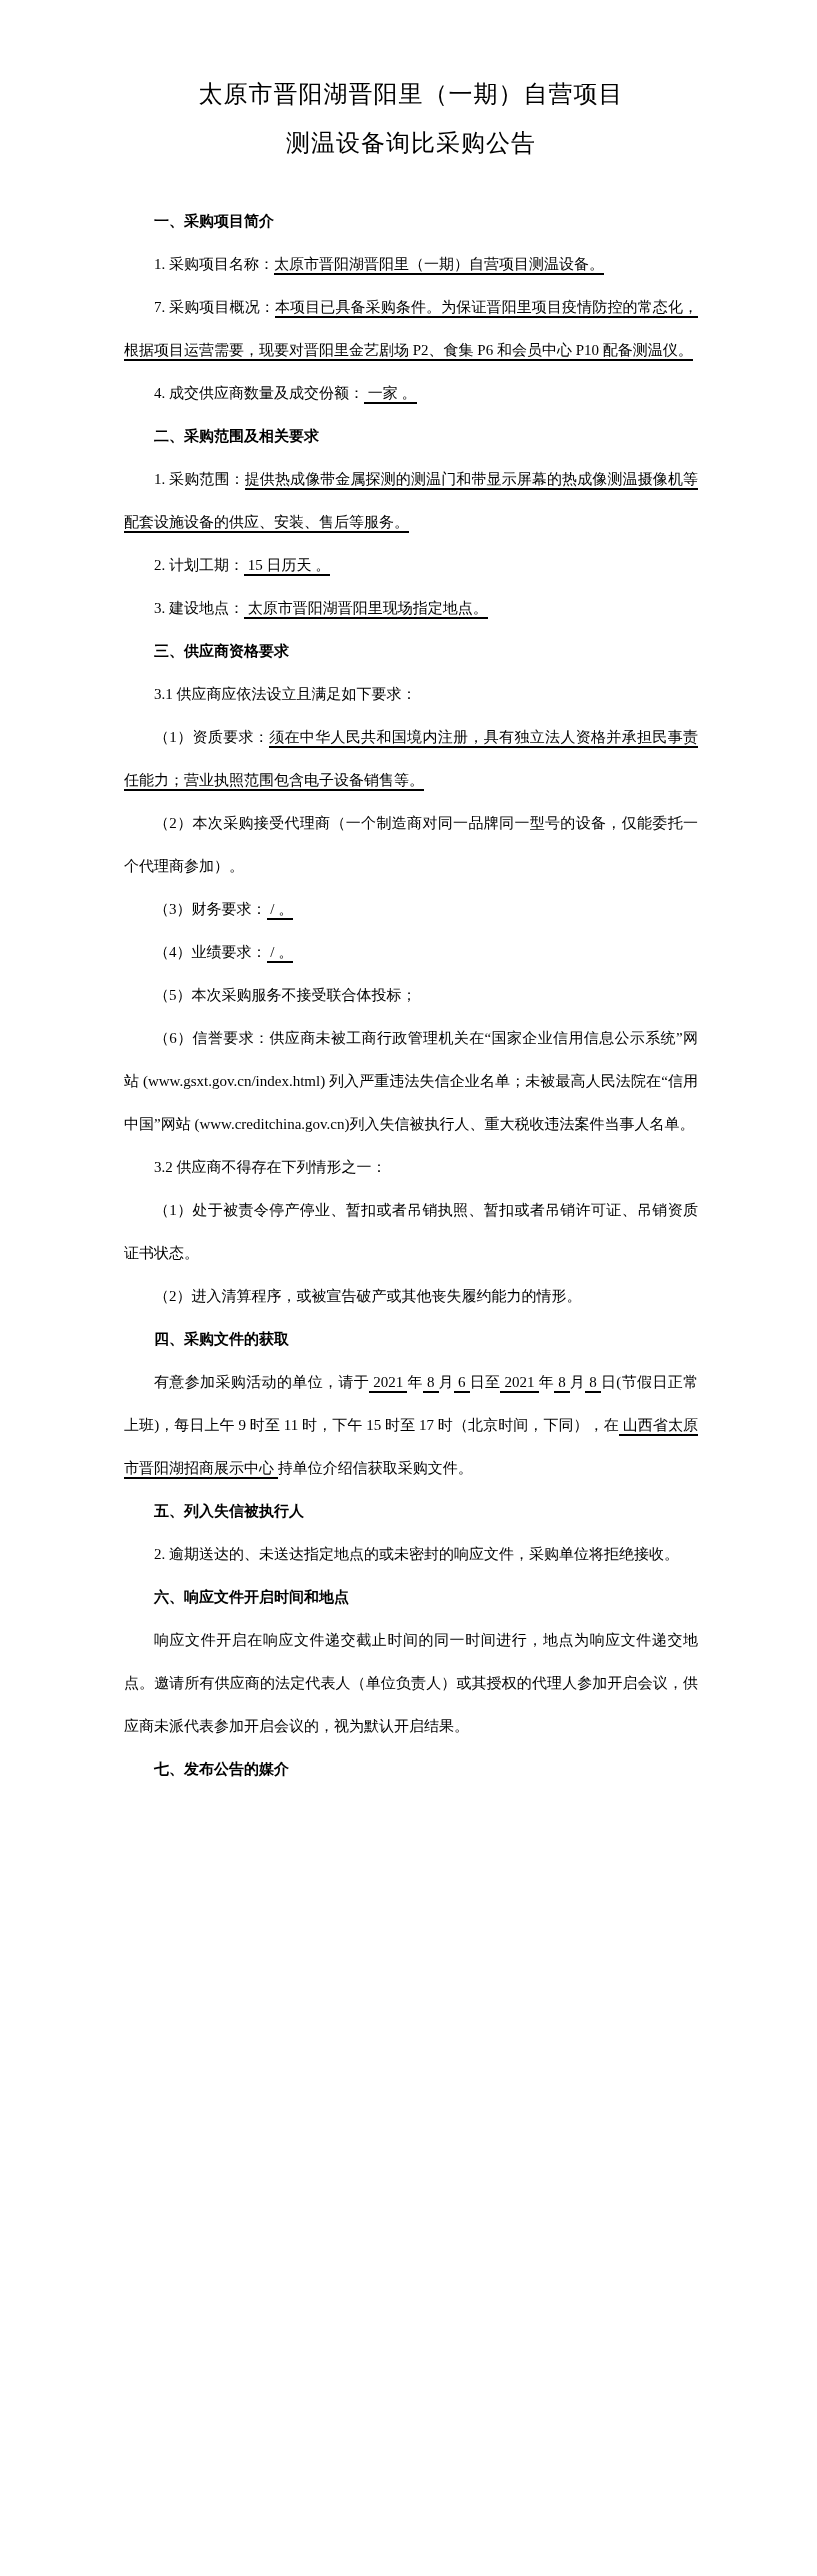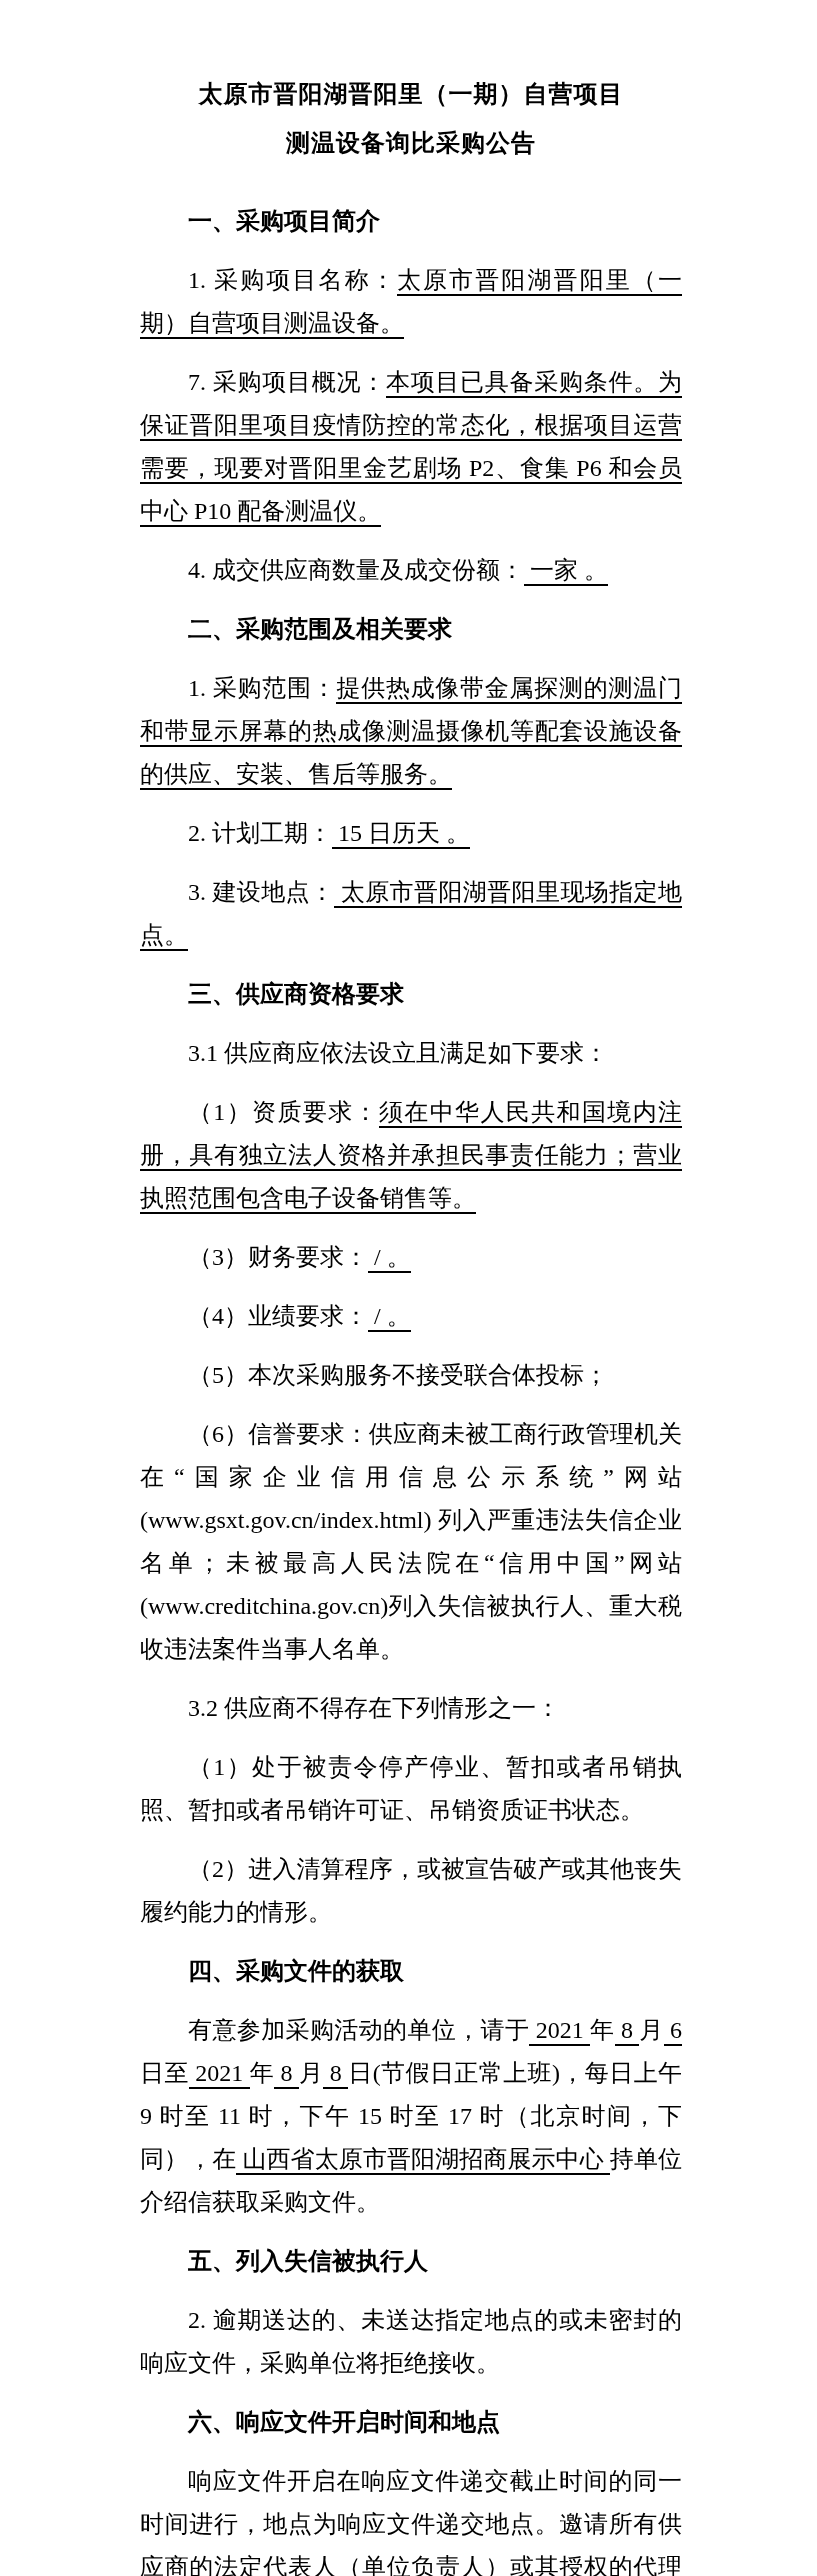--- a/index.html
+++ b/index.html
@@ -13,28 +13,28 @@
     color: #000000;
     font-family: "Liberation Serif", "DejaVu Serif", serif;
     overflow: hidden;
   }
   .title-block {
     text-align: center;
     margin-bottom: 32px;
   }
   .title-line {
     font-size: 24px;
-    font-weight: 700;
+    font-weight: 400;
     line-height: 49px;
     letter-spacing: 1px;
     white-space: nowrap;
   }
   .doc p {
-    margin: 16px;
-    font-size: 24px;
+    margin: 0;
+    font-size: 15px;
     line-height: 43px;
     text-align: justify;
     text-indent: 2em;
     word-break: break-word;
   }
   .doc p.heading {
     font-weight: 700;
     text-align: left;
   }
   .blank {
@@ -55,20 +55,21 @@
       <p class="para"><span>1. 采购项目名称：</span><span class="blank">太原市晋阳湖晋阳里（一期）自营项目测温设备。</span></p>
       <p class="para"><span>7. 采购项目概况：</span><span class="blank">本项目已具备采购条件。为保证晋阳里项目疫情防控的常态化，根据项目运营需要，现要对晋阳里金艺剧场 P2、食集 P6 和会员中心 P10 配备测温仪。</span></p>
       <p class="para"><span>4. 成交供应商数量及成交份额：</span><span class="blank"> 一家 。</span></p>
       <p class="heading"><span>二、采购范围及相关要求</span></p>
       <p class="para"><span>1. 采购范围：</span><span class="blank">提供热成像带金属探测的测温门和带显示屏幕的热成像测温摄像机等配套设施设备的供应、安装、售后等服务。</span></p>
       <p class="para"><span>2. 计划工期：</span><span class="blank"> 15 日历天 。</span></p>
       <p class="para"><span>3. 建设地点：</span><span class="blank"> 太原市晋阳湖晋阳里现场指定地点。</span></p>
       <p class="heading"><span>三、供应商资格要求</span></p>
       <p class="para"><span>3.1 供应商应依法设立且满足如下要求：</span></p>
       <p class="para"><span>（1）资质要求：</span><span class="blank">须在中华人民共和国境内注册，具有独立法人资格并承担民事责任能力；营业执照范围包含电子设备销售等。</span></p>
+      <p class="para"><span>（2）本次采购接受代理商（一个制造商对同一品牌同一型号的设备，仅能委托一个代理商参加）。</span></p>
       <p class="para"><span>（3）财务要求：</span><span class="blank"> / 。</span></p>
       <p class="para"><span>（4）业绩要求：</span><span class="blank"> / 。</span></p>
       <p class="para"><span>（5）本次采购服务不接受联合体投标；</span></p>
       <p class="para"><span>（6）信誉要求：供应商未被工商行政管理机关在“国家企业信用信息公示系统”网站 (www.gsxt.gov.cn/index.html) 列入严重违法失信企业名单；未被最高人民法院在“信用中国”网站 (www.creditchina.gov.cn)列入失信被执行人、重大税收违法案件当事人名单。</span></p>
       <p class="para"><span>3.2 供应商不得存在下列情形之一：</span></p>
       <p class="para"><span>（1）处于被责令停产停业、暂扣或者吊销执照、暂扣或者吊销许可证、吊销资质证书状态。</span></p>
       <p class="para"><span>（2）进入清算程序，或被宣告破产或其他丧失履约能力的情形。</span></p>
       <p class="heading"><span>四、采购文件的获取</span></p>
       <p class="para"><span>有意参加采购活动的单位，请于</span><span class="blank"> 2021 </span><span>年</span><span class="blank"> 8 </span><span>月</span><span class="blank"> 6 </span><span>日至</span><span class="blank"> 2021 </span><span>年</span><span class="blank"> 8 </span><span>月</span><span class="blank"> 8 </span><span>日(节假日正常上班)，每日上午 9 时至 11 时，下午 15 时至 17 时（北京时间，下同），在</span><span class="blank"> 山西省太原市晋阳湖招商展示中心 </span><span>持单位介绍信获取采购文件。</span></p>
       <p class="heading"><span>五、列入失信被执行人</span></p>

